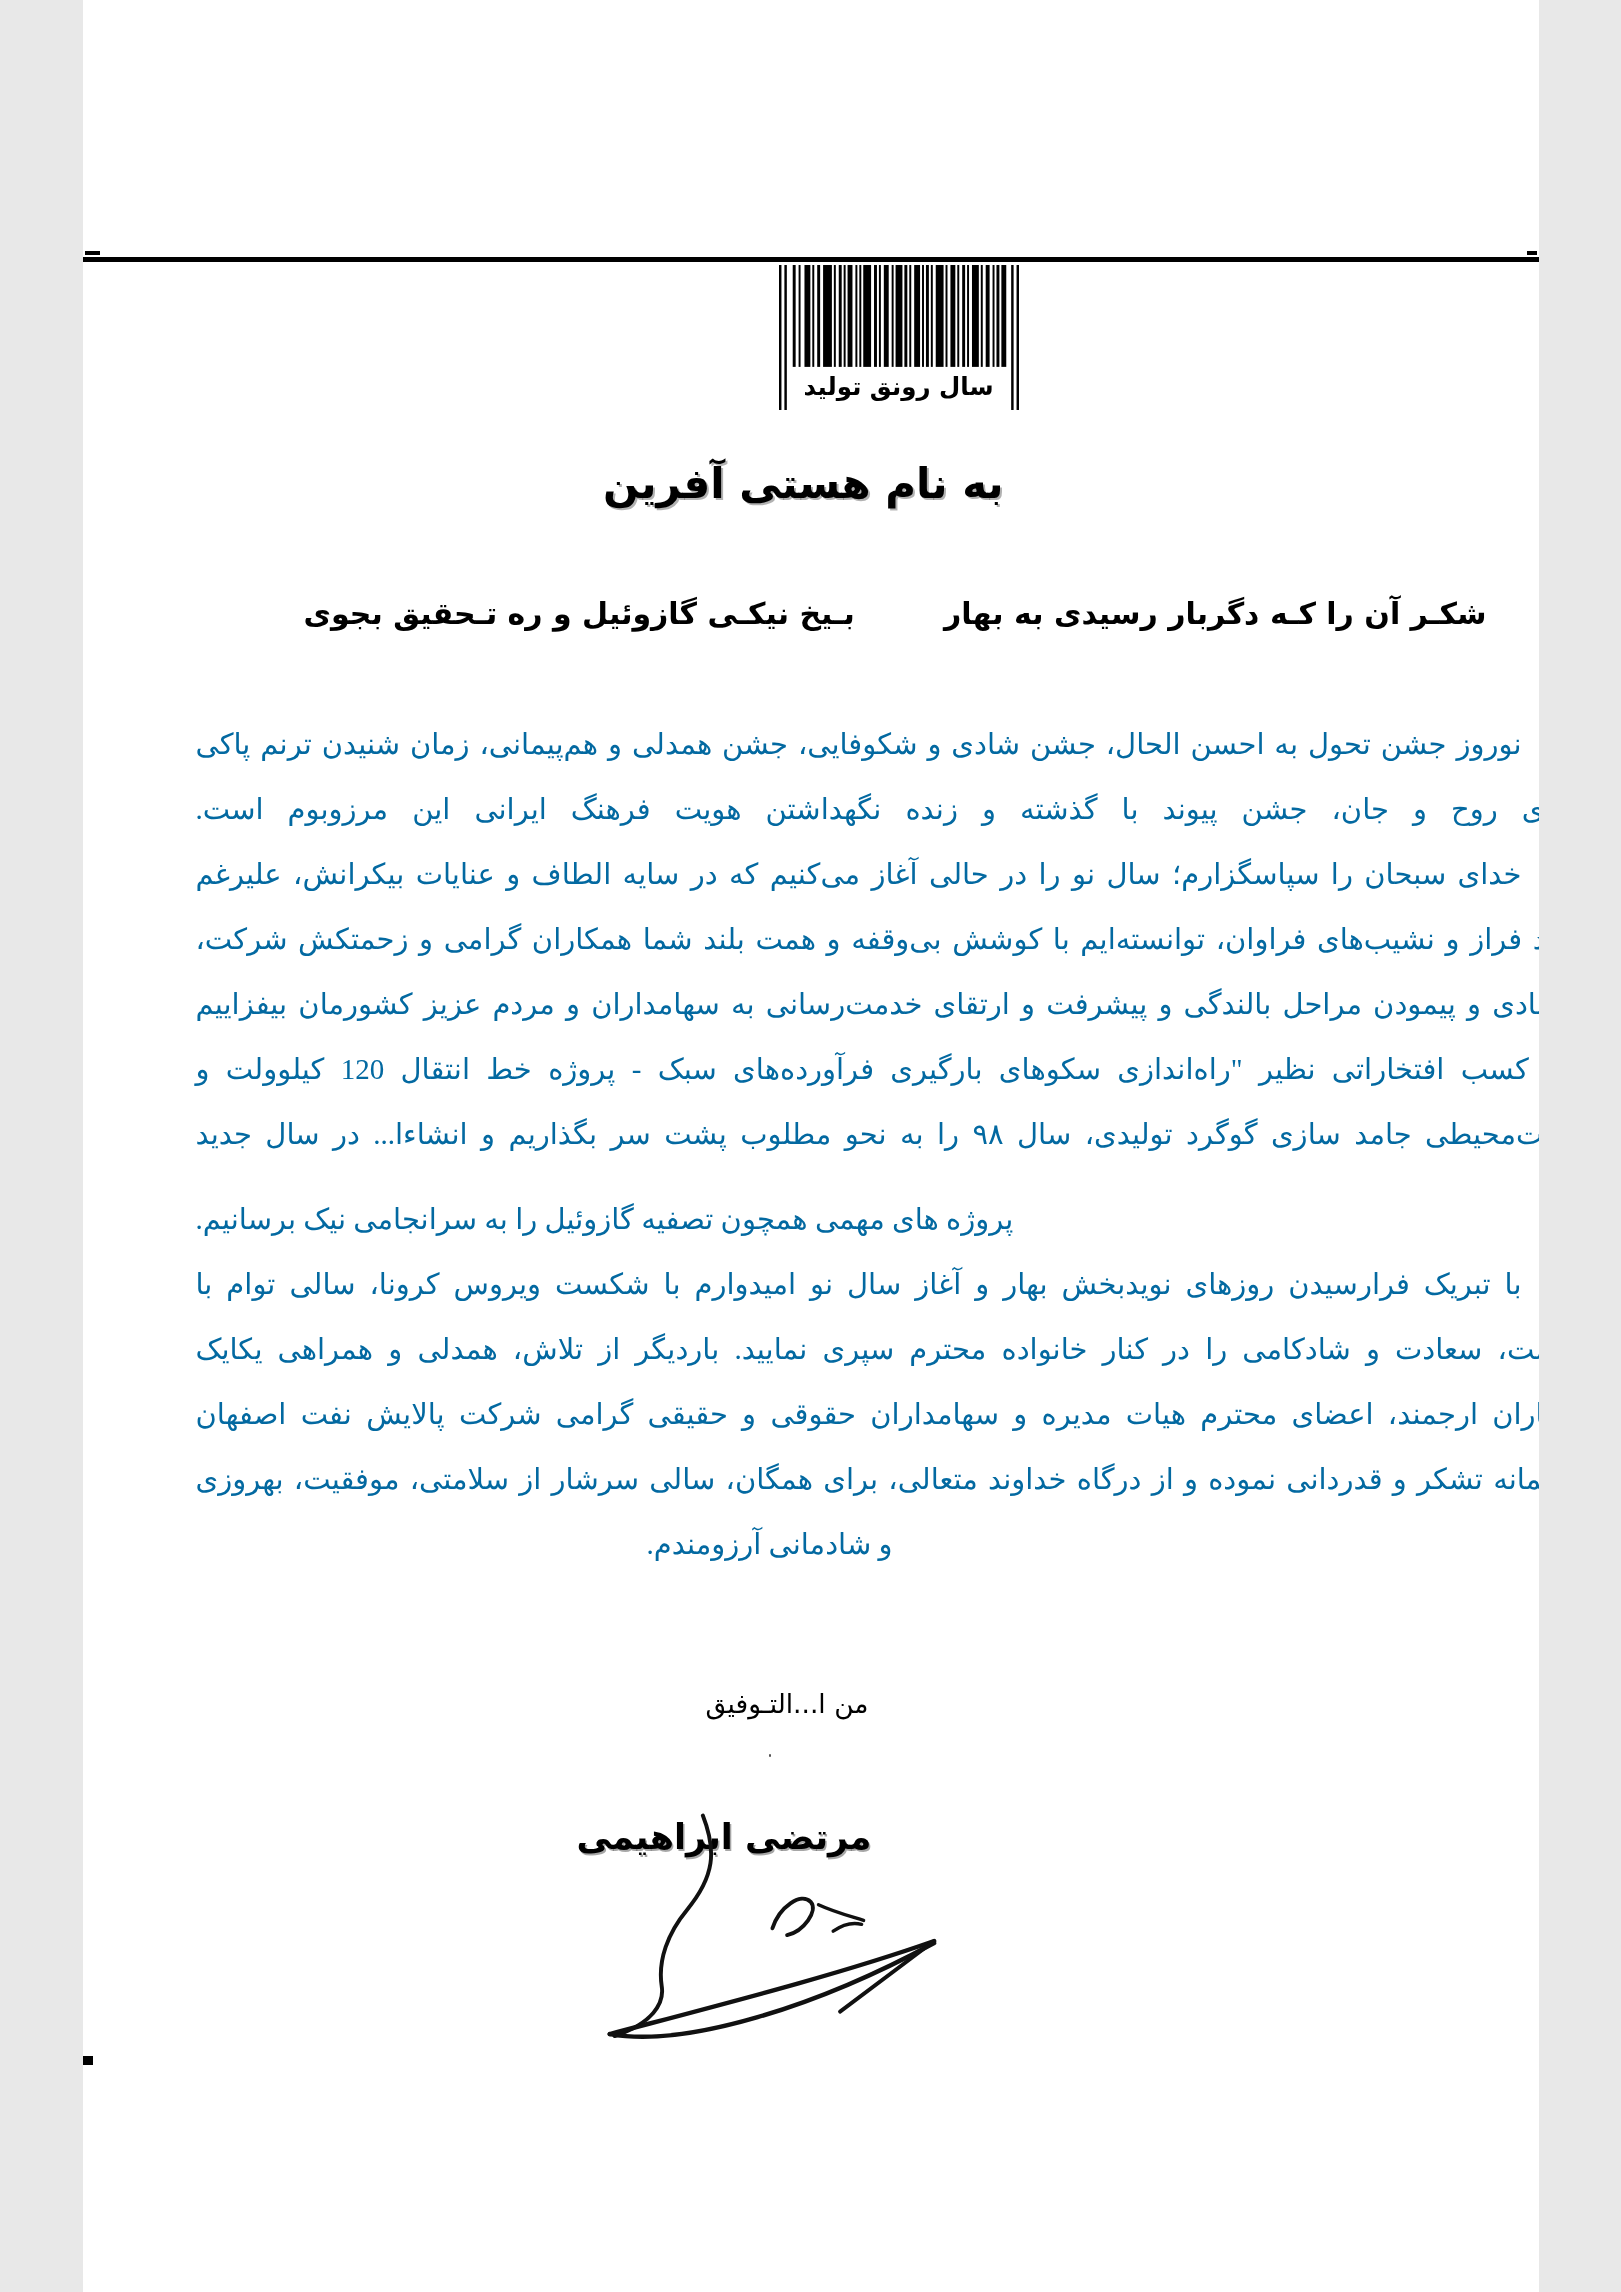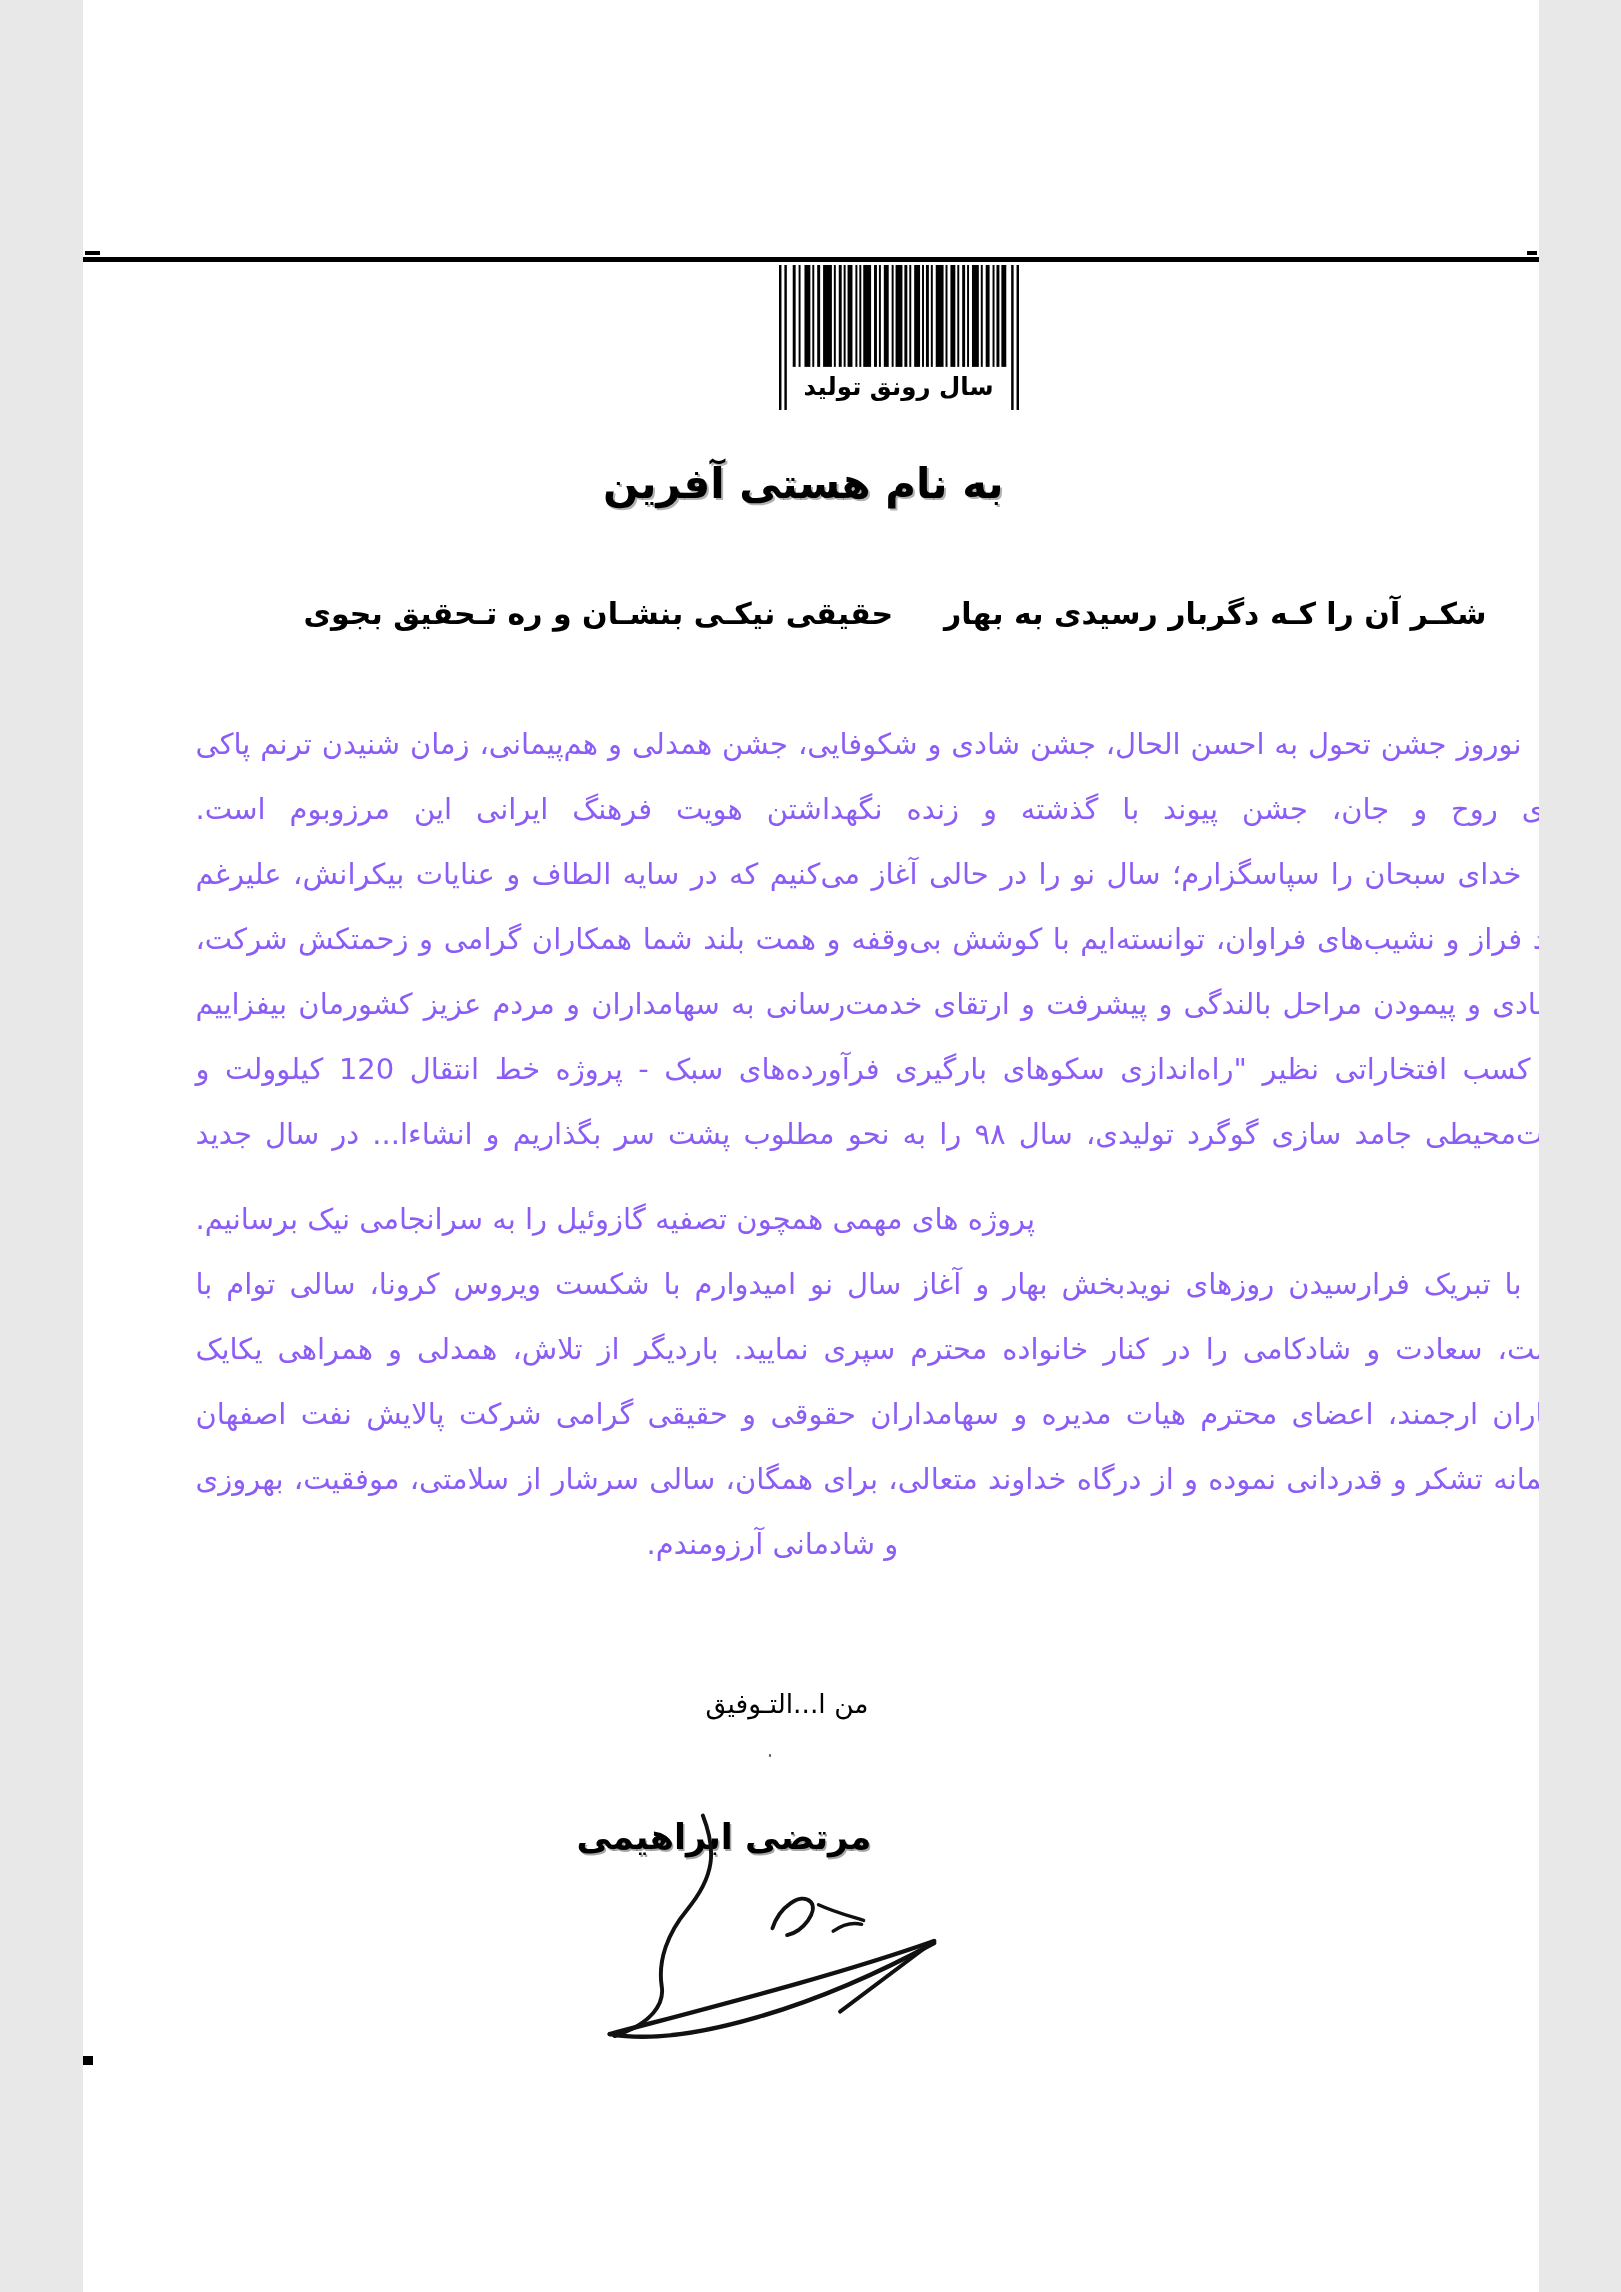--- a/index.html
+++ b/index.html
@@ -40,21 +40,21 @@
 
   
   .poem{position:absolute;left:0;top:586px;width:1621px;height:55px;direction:rtl;}
   .hemistich{position:absolute;font-size:30px;font-weight:bold;line-height:55px;white-space:nowrap;direction:rtl;}
   .hemistich.right{right:217px;}
   .hemistich.left{left:221px;}
 
   
   .letter-body{
     position:absolute;left:113px;top:712px;width:1397px;
-    direction:rtl;font-size:29px;color:#8b5cf6;
+    direction:rtl;font-size:29px;color:#0369a1;font-family:Liberation Serif, serif;
   }
   .bline{
     height:65px;line-height:65px;white-space:nowrap;
     text-align:justify;text-align-last:justify;text-justify:inter-word;
   }
   .bline.just{  }
   .bline.indent{padding-right:71px;}
   .bline.flushleft{text-align:left;text-align-last:left;}
   .bline.midleft{text-align:left;text-align-last:left;padding-left:451px;}
   .bline.gap-before{margin-top:19.6px;}
@@ -126,21 +126,21 @@
         <rect x="242.5" y="0" width="2.5" height="148"></rect>
       </g>
     </svg>
     <div class="barcode-label">سال رونق تولید</div>
   </div>
 
   <div class="besmellah">به نام هستی آفرین</div>
 
   <div class="poem">
     <span class="hemistich right">شکـر آن را کـه دگربار رسیدی به بهار</span>
-    <span class="hemistich left">حقیقی نیکـی بنشـان و ره تـحقیق بجوی</span>
+    <span class="hemistich left">بـیخ نیکـی گازوئیل و ره تـحقیق بجوی</span>
   </div>
 
   <div class="letter-body">
     <div class="bline just indent">نوروز جشن تحول به احسن الحال، جشن شادی و شکوفایی، جشن همدلی و هم‌پیمانی، زمان شنیدن ترنم پاکی</div>
     <div class="bline just">صفای روح و جان، جشن پیوند با گذشته و زنده نگهداشتن هویت فرهنگ ایرانی این مرزوبوم است.</div>
     <div class="bline just indent">خدای سبحان را سپاسگزارم؛ سال نو را در حالی آغاز می‌کنیم که در سایه الطاف و عنایات بیکرانش، علیرغم</div>
     <div class="bline just">وجود فراز و نشیب‌های فراوان، توانسته‌ایم با کوشش بی‌وقفه و همت بلند شما همکاران گرامی و زحمتکش شرکت،</div>
     <div class="bline just">اقتصادی و پیمودن مراحل بالندگی و پیشرفت و ارتقای خدمت‌رسانی به سهامداران و مردم عزیز کشورمان بیفزاییم</div>
     <div class="bline just">و با کسب افتخاراتی نظیر "راه‌اندازی سکوهای بارگیری فرآورده‌های سبک - پروژه خط انتقال 120 کیلوولت و</div>
     <div class="bline just">زیست‌محیطی جامد سازی گوگرد تولیدی، سال ۹۸ را به نحو مطلوب پشت سر بگذاریم و انشاءا... در سال جدید</div>

